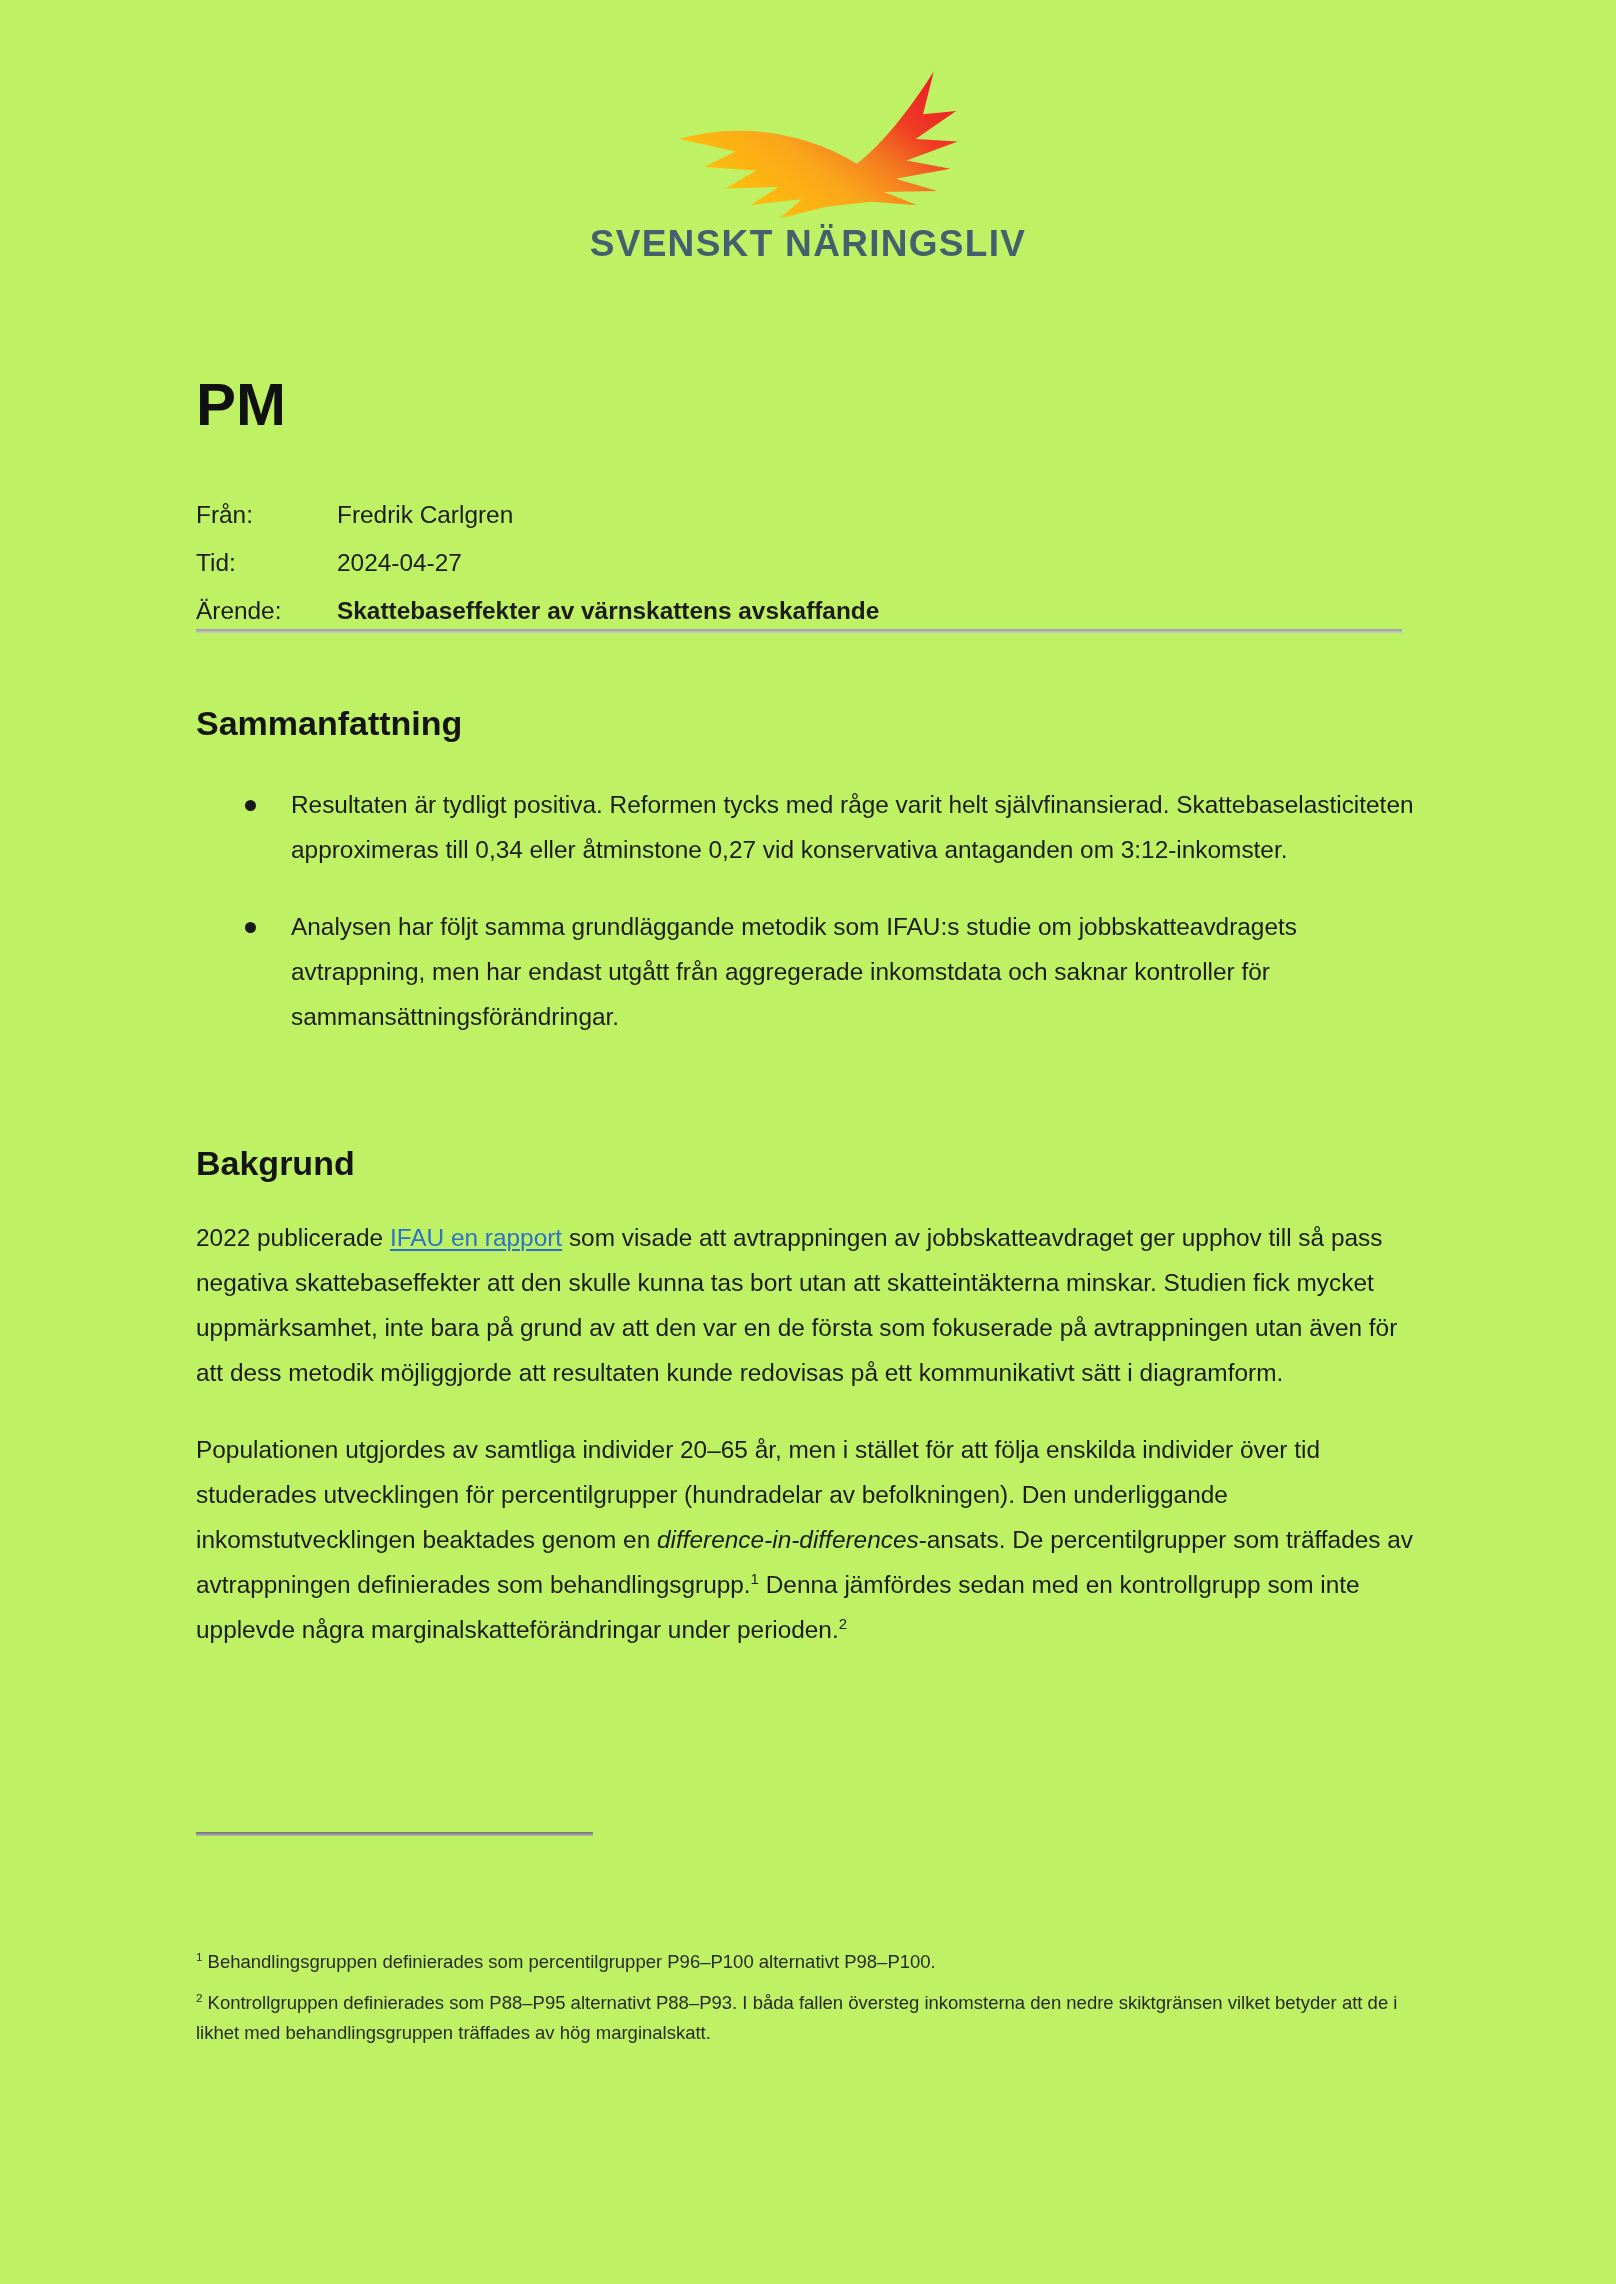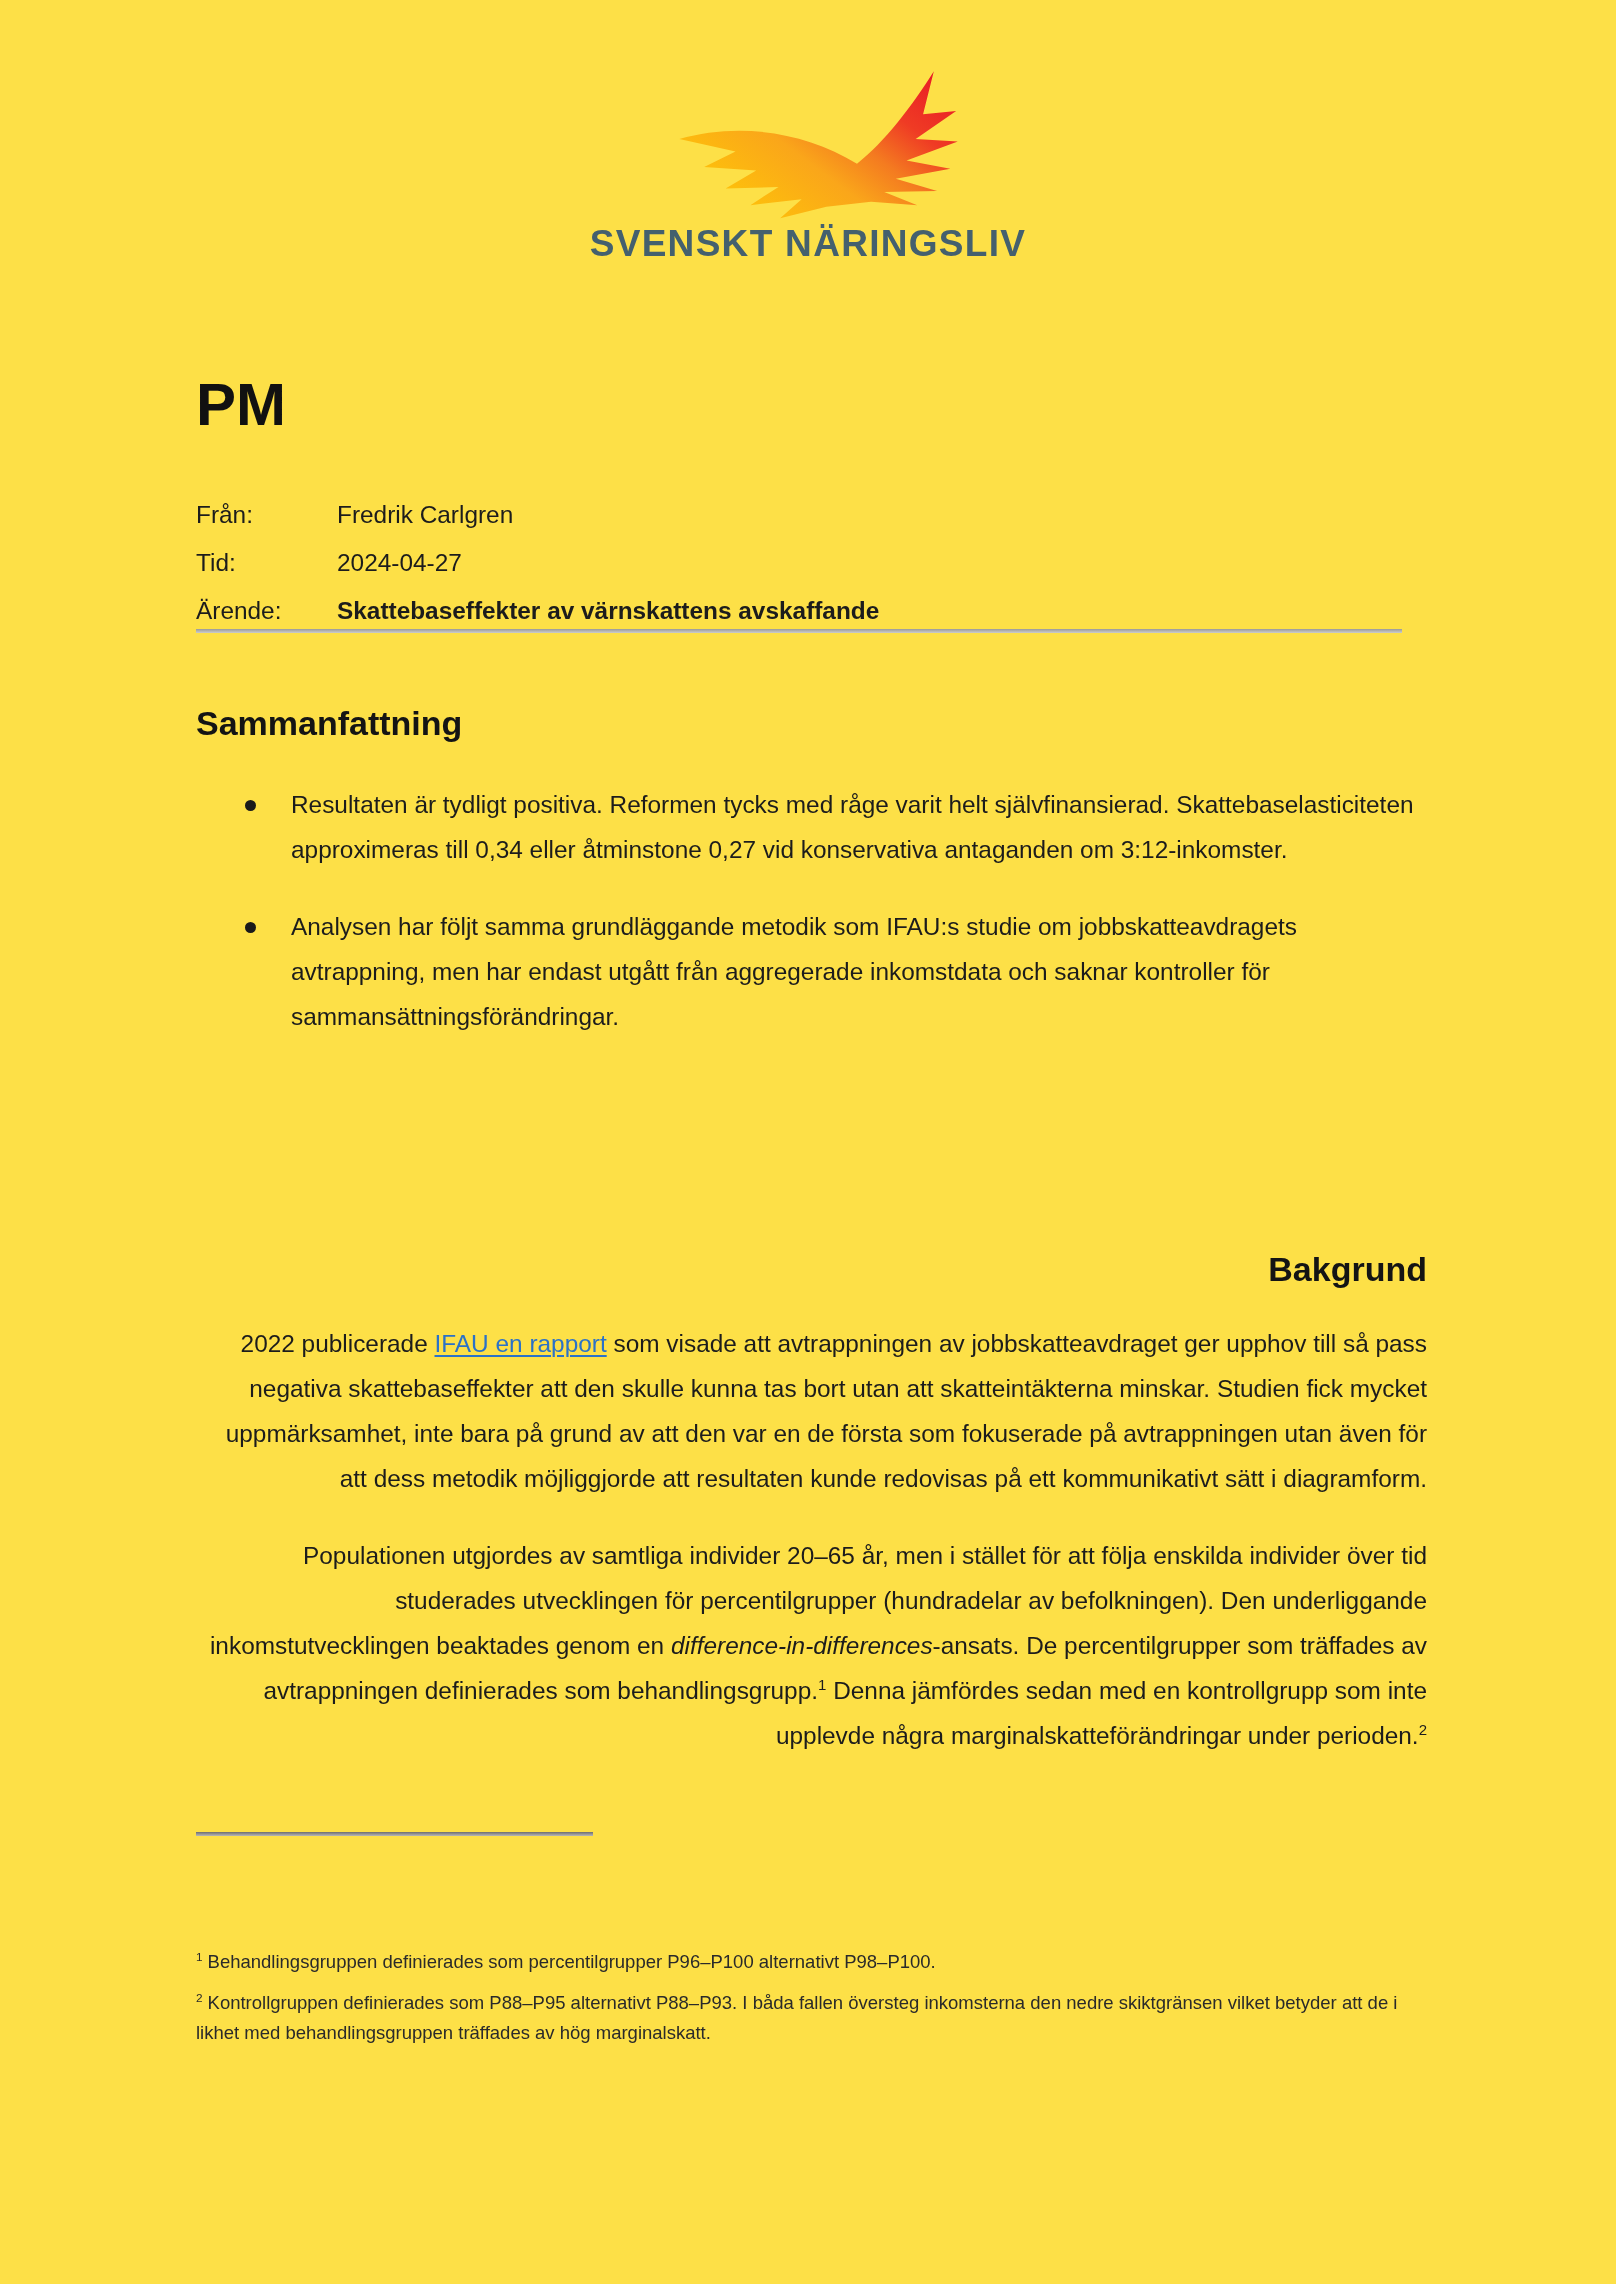--- a/index.html
+++ b/index.html
@@ -8,41 +8,41 @@
     --text:#1c1c1c;
     --wing-1:#ffcb05;
     --wing-2:#faa61a;
     --wing-3:#f47b20;
     --wing-4:#ef3b24;
     --wing-5:#e91d25;
   }
   *{margin:0;padding:0;box-sizing:border-box;}
   html,body{background:#ffffff;}
   body{font-family:"Liberation Sans", sans-serif;color:var(--text);}
-  .page{position:relative;width:1616px;height:2284px;background:#fde047;overflow:hidden;}
+  .page{position:relative;width:1616px;height:2284px;background:#bef264;overflow:hidden;}
 
   
   .logo{position:absolute;top:63px;left:0;right:0;text-align:center;}
   .wing{display:block;margin:0 auto;width:300px;height:157px;transform:translateX(11.8px);}
   .brand-name{margin-top:3.4px;font-size:37px;font-weight:700;letter-spacing:1.3px;color:var(--brand-text);}
 
   
   .pm-title{position:absolute;top:373px;left:196px;font-size:60px;line-height:1.05;font-weight:700;color:#111;}
 
   
   .meta{position:absolute;top:491px;left:196px;display:grid;grid-template-columns:141px auto;font-size:24.4px;}
   .meta div{line-height:48px;}
   .meta .v-bold{font-weight:700;}
   .meta-rule{position:absolute;top:629px;left:196px;width:1206px;height:4.2px;background:linear-gradient(180deg,#9a9a9a 0%,#cccccc 100%);}
 
   
   .section{position:absolute;left:196px;width:1231px;}
   .section h2{font-size:34px;font-weight:700;color:#141414;}
   .section-summary{top:704px;}
-  .section-background{top:1250px;text-align:right;}
+  .section-background{top:1144px;}
 
   .bullets{list-style:none;margin-top:39px;}
   .bullets li{position:relative;padding-left:95px;font-size:24.4px;line-height:45px;margin-bottom:32px;}
   .bullets li::before{content:"";position:absolute;left:49px;top:17.7px;width:11px;height:11px;border-radius:50%;background:#1a1a1a;}
 
   .section-background p{margin-top:32px;font-size:24.4px;line-height:45px;}
   .doc-link{color:var(--link);text-decoration:underline;text-decoration-thickness:1.7px;text-underline-offset:3.4px;}
   .em-italic{font-style:italic;}
   .fn-ref{font-size:15px;line-height:0;vertical-align:super;}
 

